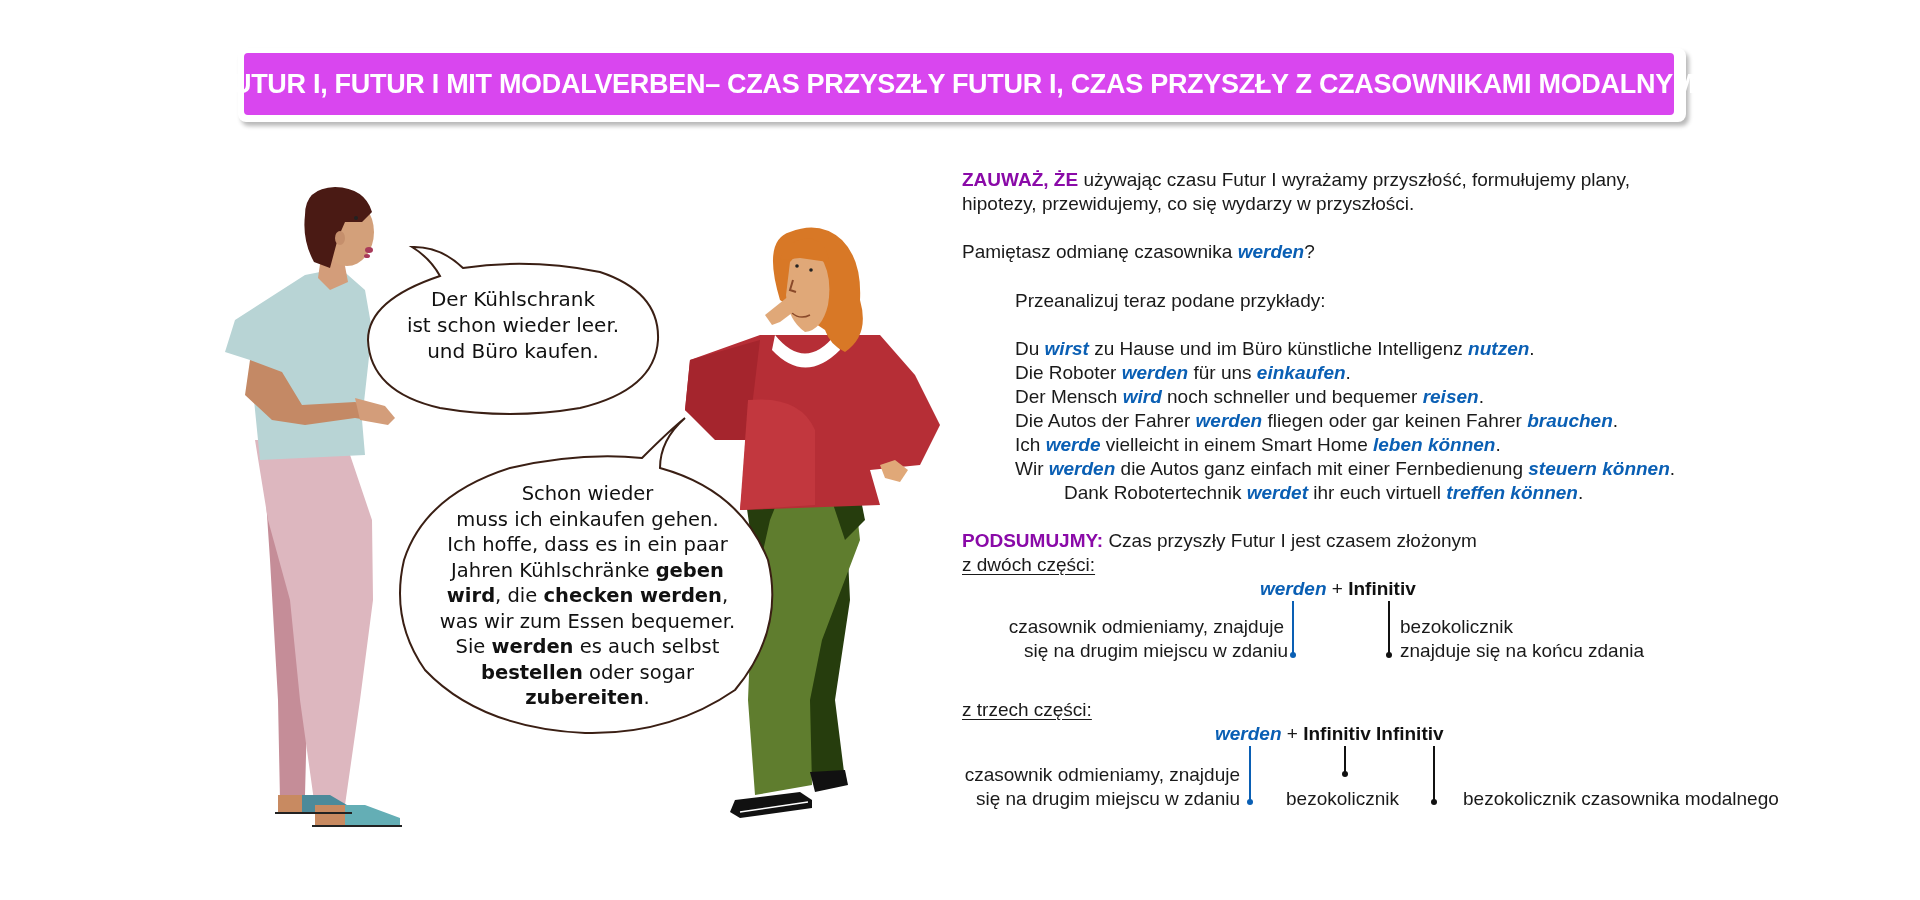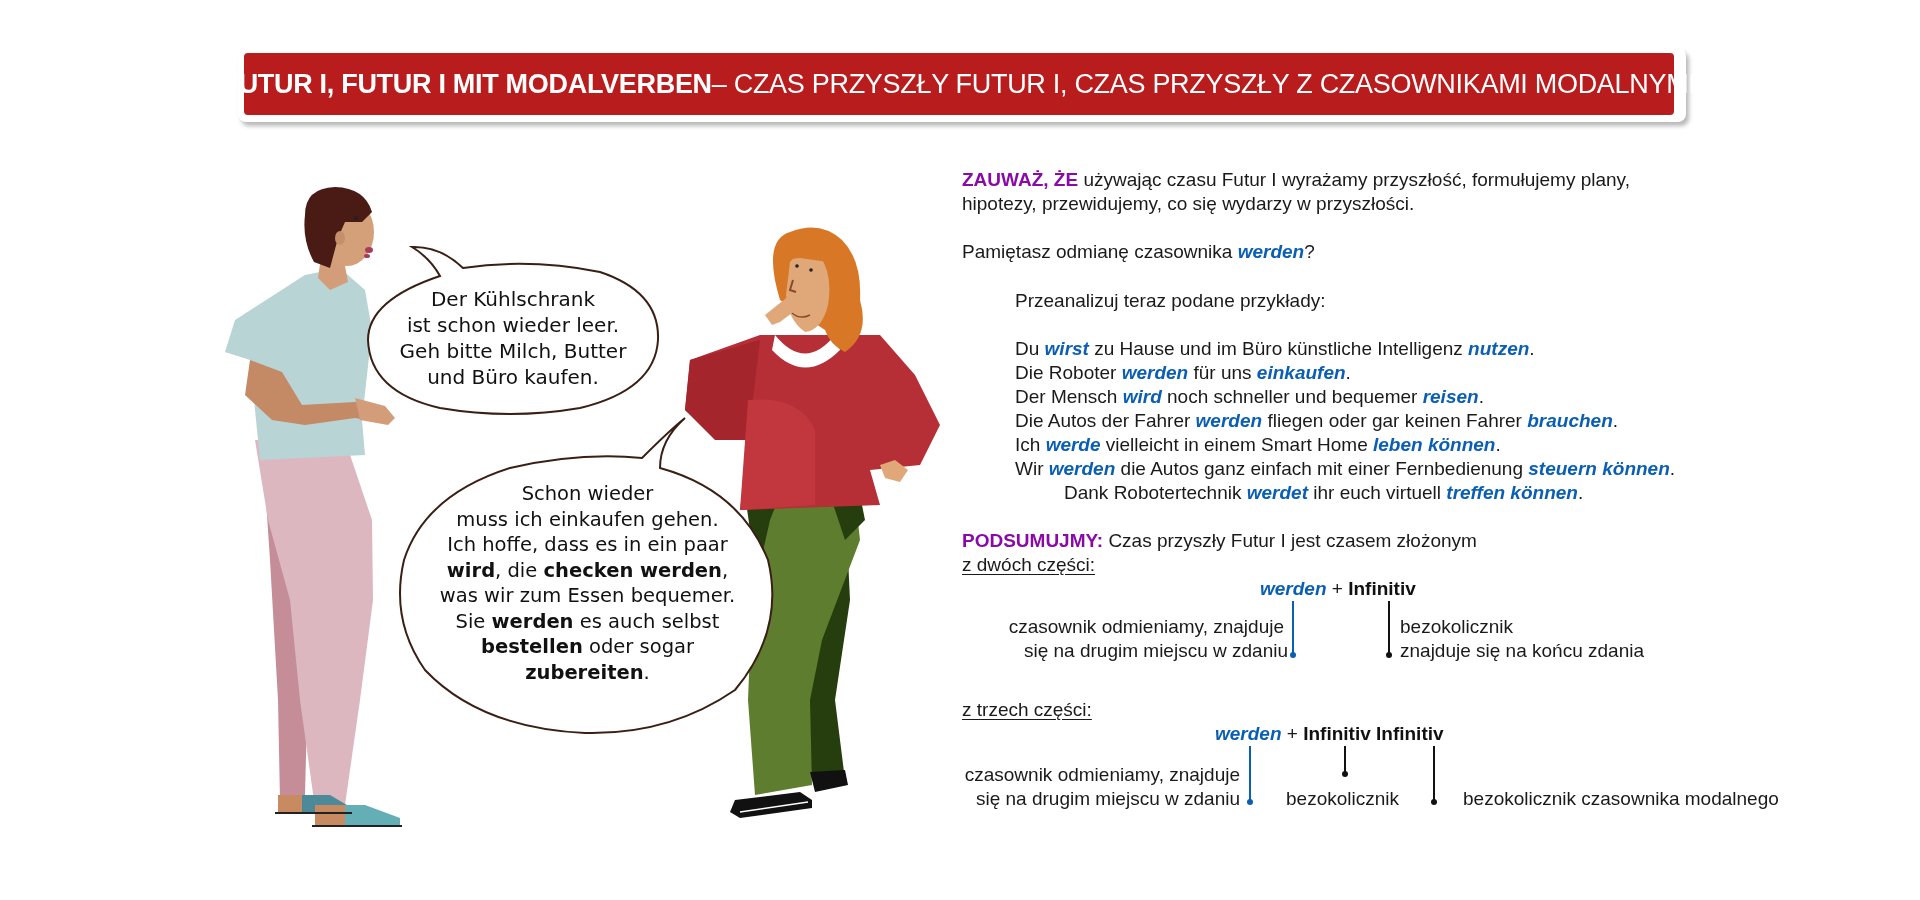--- a/index.html
+++ b/index.html
@@ -2,25 +2,25 @@
 <html><head>
 <meta charset="utf-8">
 <style>
   html, body { margin:0; padding:0; background:#ffffff; }
   body { width:1920px; height:900px; position:relative; overflow:hidden;
          font-family:"Liberation Sans", "DejaVu Sans", sans-serif; color:#1a1a1a; }
   .banner-wrap { position:absolute; left:238px; top:48px; width:1448px; height:74px;
                  background:#fff; border-radius:8px;
                  box-shadow: 3px 4px 4px rgba(0,0,0,0.28); }
   .banner { position:absolute; left:6px; top:5px; width:1430px; height:62px;
-            background:#b91c1c; border-radius:4px; color:#fff;
+            background:#d946ef; border-radius:4px; color:#fff;
             display:flex; align-items:center; justify-content:center;
             font-size:27px; white-space:nowrap; letter-spacing:-0.3px; }
   .banner b { font-weight:bold; }
-  .banner .sub { font-weight:normal; }
+  .banner .sub { font-weight:bold; }
 
   .t { position:absolute; font-size:19px; line-height:24px; white-space:nowrap; color:#1a1a1a; }
   .purple { color:#8a0aa8; font-weight:bold; }
   .blue { color:#0a5fb4; font-weight:bold; font-style:italic; }
   .blk { color:#111; font-weight:bold; }
   .u { text-decoration:underline; text-underline-offset:3px; }
 
   .vline { position:absolute; width:2px; }
   .dot { position:absolute; width:6px; height:6px; border-radius:50%; }
 
@@ -105,28 +105,28 @@
   </g>
 
   <g>
     <path d="M685 418 Q660 440 660 468 Q740 490 768 560 Q785 630 735 690 Q670 735 585 733 Q480 728 425 670 Q390 620 404 560 Q425 495 510 468 Q580 452 642 458 Q670 430 685 418 Z" fill="#ffffff" stroke="#3a1f14" stroke-width="2"></path>
   </g>
 </svg>
 
 <div class="bubble-text" style="left:378px; top:286px; width:270px; font-size:20px; line-height:26px;">
   <div>Der Kühlschrank</div>
   <div>ist schon wieder leer.</div>
-  <div>Geh bitte Milch, Butter</div>
   <div>und Büro kaufen.</div>
 </div>
 
 <div class="bubble-text" style="left:410px; top:481px; width:355px; font-size:19.5px; line-height:25.5px;">
   <div>Schon wieder</div>
   <div>muss ich einkaufen gehen.</div>
   <div>Ich hoffe, dass es in ein paar</div>
+  <div><span>Jahren Kühlschränke </span><b>geben</b></div>
   <div><b>wird</b><span>, die </span><b>checken werden</b><span>,</span></div>
   <div>was wir zum Essen bequemer.</div>
   <div><span>Sie </span><b>werden</b><span> es auch selbst</span></div>
   <div><b>bestellen</b><span> oder sogar</span></div>
   <div><b>zubereiten</b><span>.</span></div>
 </div>
 
 <div class="t" style="left:962px; top:168px;">
   <span class="purple">ZAUWAŻ, ŻE</span>
   <span>używając czasu Futur I wyrażamy przyszłość, formułujemy plany,</span>

